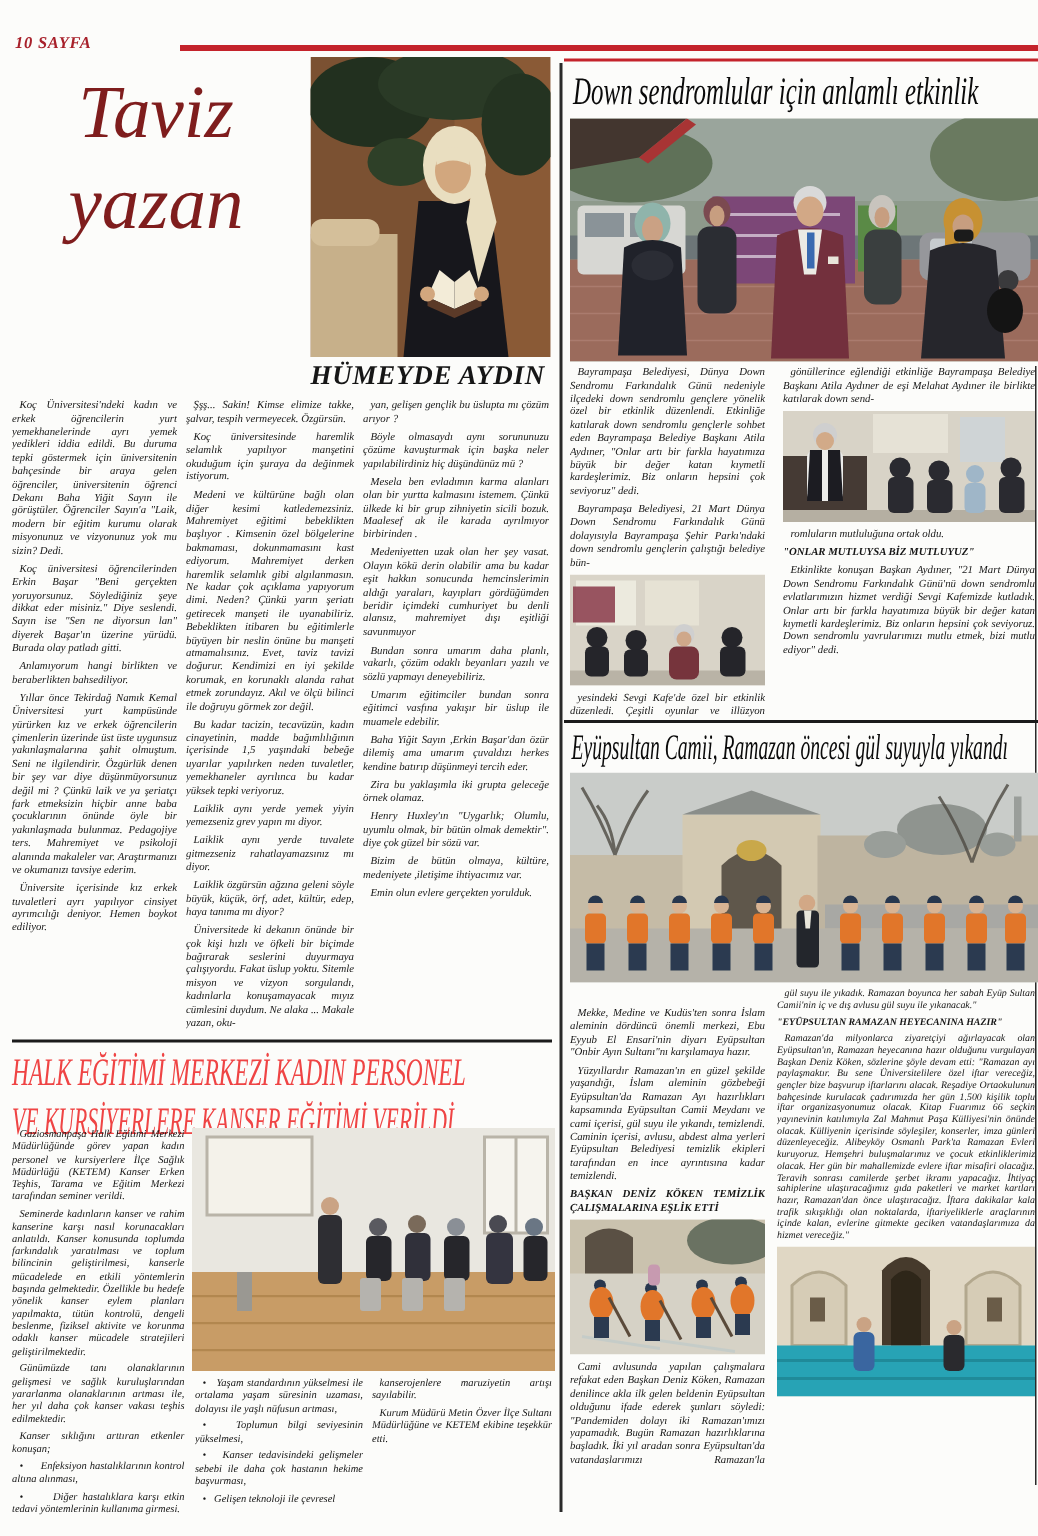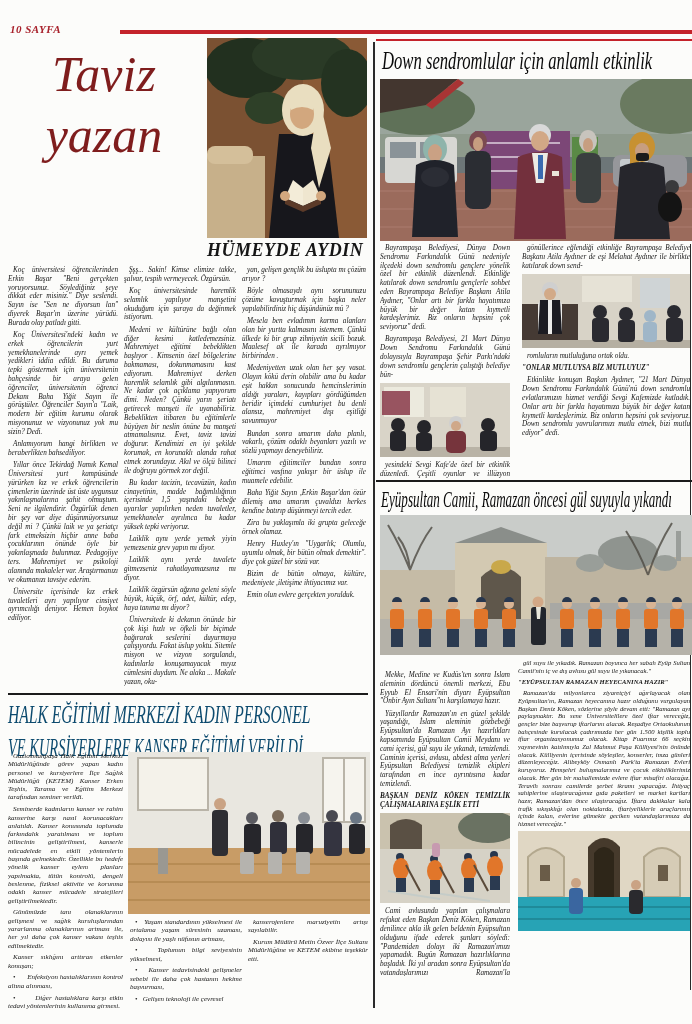--- a/index.html
+++ b/index.html
@@ -9,21 +9,21 @@
   .page-label{left:10px;top:23px;font-size:11px;font-weight:bold;color:#a8212b;letter-spacing:.5px;}
   .rule-red{background:#c4232b;}
   .rule-dark{background:#1b1b1b;}
   .vrule{width:1.5px;background:#2a2a2a;}
   
   .taviz-title{left:4px;top:44px;width:200px;text-align:center;font-size:50px;line-height:61px;color:#7f1d1d;}
   .author{left:207px;top:240px;width:160px;text-align:left;font-size:18px;font-weight:bold;letter-spacing:.5px;}
   .hl{white-space:nowrap;transform-origin:left center;color:#0a0a0a;}
   .down-hl{left:382px;top:46px;font-size:26px;transform:scaleX(.64);}
   .eyup-hl{left:381px;top:486px;font-size:24px;transform:scaleX(.545);}
-  .kanser-hl{left:8px;top:698px;font-size:26px;line-height:33px;color:#0c4a6e;}
+  .kanser-hl{left:8px;top:698px;font-size:26px;line-height:33px;color:#ef4444;}
   .kanser-hl .ln{white-space:nowrap;transform-origin:left center;display:block;}
   .kanser-hl .l1{transform:scaleX(.60);}
   .kanser-hl .l2{transform:scaleX(.556);}
   
   .body{font-size:7.2px;line-height:8.8px;text-align:justify;overflow:hidden;}
   .body p{margin:0 0 3.5px 0;text-indent:5px;}
   .body .subhead{font-weight:bold;text-indent:0;}
   .body-sm{font-size:6.6px;line-height:7.7px;}
   .body-k{font-size:7px;line-height:8.3px;}
   .photo{display:block;}
@@ -63,22 +63,22 @@
     <path d="M86 142 L96 150 L96 168 L78 160 Z" fill="#f3ecd8"></path>
     <path d="M106 142 L96 150 L96 168 L114 160 Z" fill="#efe6cf"></path>
     <path d="M78 160 L96 168 L114 160 L114 166 L96 174 L78 166 Z" fill="#5b3a28"></path>
     <circle cx="78" cy="158" r="5" fill="#d2a77e"></circle>
     <circle cx="114" cy="158" r="5" fill="#d2a77e"></circle>
   </svg>
 
   <div class="abs author">HÜMEYDE AYDIN</div>
 
   <div class="abs body" style="left:8px;top:266px;width:110px;height:424px;">
+    <p>Koç Üniversitesi'ndeki kadın ve erkek öğrencilerin yurt yemekhanelerinde ayrı yemek yedikleri iddia edildi. Bu duruma tepki göstermek için üniversitenin bahçesinde bir araya gelen öğrenciler, üniversitenin öğrenci Dekanı Baha Yiğit Sayın ile görüştüler. Öğrenciler Sayın'a "Laik, modern bir eğitim kurumu olarak misyonunuz ve vizyonunuz yok mu sizin? Dedi.</p>
     <p>Koç üniversitesi öğrencilerinden Erkin Başar "Beni gerçekten yoruyorsunuz. Söylediğiniz şeye dikkat eder misiniz." Diye seslendi. Sayın ise "Sen ne diyorsun lan" diyerek Başar'ın üzerine yürüdü. Burada olay patladı gitti.</p>
-    <p>Koç Üniversitesi'ndeki kadın ve erkek öğrencilerin yurt yemekhanelerinde ayrı yemek yedikleri iddia edildi. Bu duruma tepki göstermek için üniversitenin bahçesinde bir araya gelen öğrenciler, üniversitenin öğrenci Dekanı Baha Yiğit Sayın ile görüştüler. Öğrenciler Sayın'a "Laik, modern bir eğitim kurumu olarak misyonunuz ve vizyonunuz yok mu sizin? Dedi.</p>
     <p>Anlamıyorum hangi birlikten ve beraberlikten bahsediliyor.</p>
     <p>Yıllar önce Tekirdağ Namık Kemal Üniversitesi yurt kampüsünde yürürken kız ve erkek öğrencilerin çimenlerin üzerinde üst üste uygunsuz yakınlaşmalarına şahit olmuştum. Seni ne ilgilendirir. Özgürlük denen bir şey var diye düşünmüyorsunuz değil mi ? Çünkü laik ve ya şeriatçı fark etmeksizin hiçbir anne baba çocuklarının önünde öyle bir yakınlaşmada bulunmaz. Pedagojiye ters. Mahremiyet ve psikoloji alanında makaleler var. Araştırmanızı ve okumanızı tavsiye ederim.</p>
     <p>Üniversite içerisinde kız erkek tuvaletleri ayrı yapılıyor cinsiyet ayrımcılığı deniyor. Hemen boykot ediliyor.</p>
 
   </div>
   <div class="abs body" style="left:124px;top:266px;width:112px;height:424px;">
     <p>Şşş... Sakin! Kimse elimize takke, şalvar, tespih vermeyecek. Özgürsün.</p>
     <p>Koç üniversitesinde haremlik selamlık yapılıyor manşetini okuduğum için şuraya da değinmek istiyorum.</p>
     <p>Medeni ve kültürüne bağlı olan diğer kesimi katledemezsiniz. Mahremiyet eğitimi bebeklikten başlıyor . Kimsenin özel bölgelerine bakmaması, dokunmamasını kast ediyorum. Mahremiyet derken haremlik selamlık gibi algılanmasın. Ne kadar çok açıklama yapıyorum dimi. Neden? Çünkü yarın şeriatı getirecek manşeti ile uyanabiliriz. Bebeklikten itibaren bu eğitimlerle büyüyen bir neslin önüne bu manşeti atmamalısınız. Evet, taviz tavizi doğurur. Kendimizi en iyi şekilde korumak, en korunaklı alanda rahat etmek zorundayız. Akıl ve ölçü bilinci ile doğruyu görmek zor değil.</p>
     <p>Bu kadar tacizin, tecavüzün, kadın cinayetinin, madde bağımlılığının içerisinde 1,5 yaşındaki bebeğe uyarılar yapılırken neden tuvaletler, yemekhaneler ayrılınca bu kadar yüksek tepki veriyoruz.</p>

